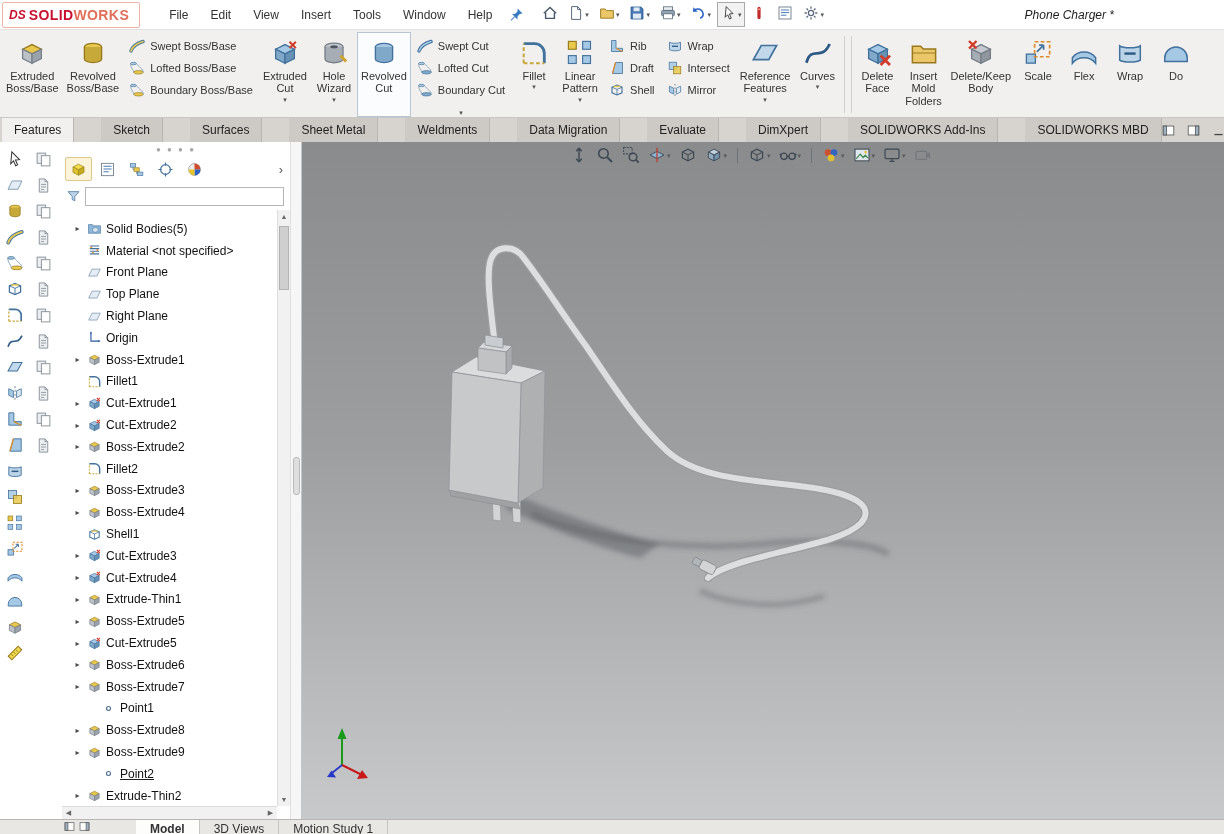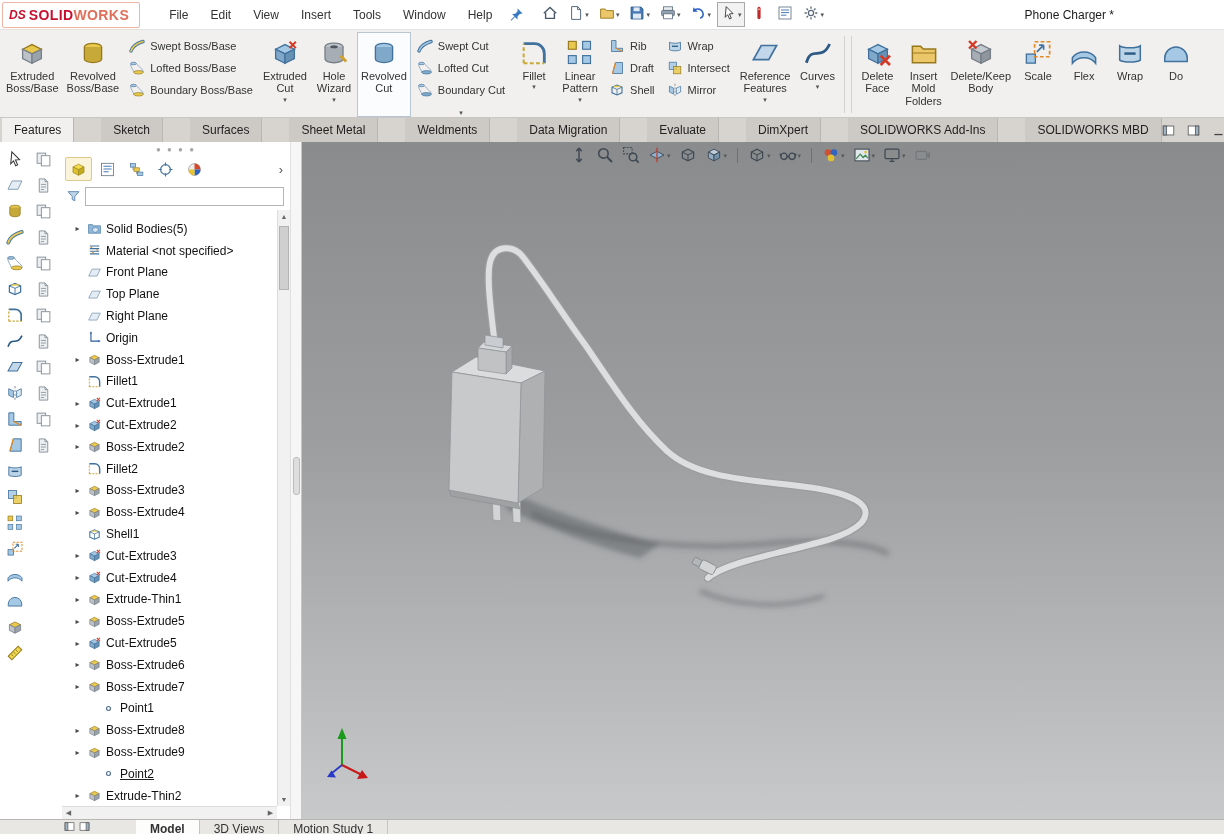--- a/index.html
+++ b/index.html
@@ -12,21 +12,21 @@
 .logo-ds{color:var(--accent-red,#c8102e);font-style:italic;font-weight:bold;font-size:12px;}
 .logo-solid{color:var(--accent-red,#c8102e);font-weight:bold;font-size:14px;letter-spacing:.4px;}
 .logo-works{color:#e0705a;font-weight:bold;font-size:14px;letter-spacing:.4px;}
 .menubar{display:flex;margin-left:14px;}
 .menu-item{padding:6px 11px;font-size:12px;color:#333;}
 .pin-wrap{margin:0 10px 0 6px;display:flex;align-items:center;}
 .tb-tools{display:flex;align-items:center;margin-left:4px;gap:2px;}
 .tb-btn{display:flex;align-items:center;padding:2px 3px;gap:1px;border:1px solid transparent;}
 .tb-btn.boxed{border:1px solid #a9a9a9;background:#f2f2f2;}
 .caret{font-size:7px;color:#555;line-height:1;}
-.doc-title{margin-left:auto;padding-right:110px;font-size:12px;color:#1c1c1c;white-space:nowrap;}
+.doc-title{margin-left:auto;padding-right:110px;font-size:12px;color:#1c1c1c;white-space:nowrap;font-style:italic;}
 
 
 .ribbon{position:absolute;left:0;top:30px;right:0;height:88px;background:var(--ribbon-bg,#f1f0ef);border-bottom:1px solid #c9c7c5;display:flex;align-items:stretch;padding:2px 2px 0 2px;overflow:hidden;}
 .rib-big{display:flex;flex-direction:column;align-items:center;padding:3px 3px 1px;min-width:46px;text-align:center;font-size:11px;line-height:1.12;color:#333;border:1px solid transparent;}
 .rib-big .ic{height:34px;display:flex;align-items:center;justify-content:center;}
 .rib-big .lbl{white-space:pre-line;}
 .rib-big .caret{margin-top:1px;}
 .rib-big.hover{background:#fbfcfd;border-color:#b8c6d2;}
 .rib-big.active{background:var(--instant3d-bg,#c2cedb);border-color:#8fa6ba;}
 .rib-stack{display:flex;flex-direction:column;justify-content: flex-start;padding:6px 6px 6px;gap:6px;position:relative;}

